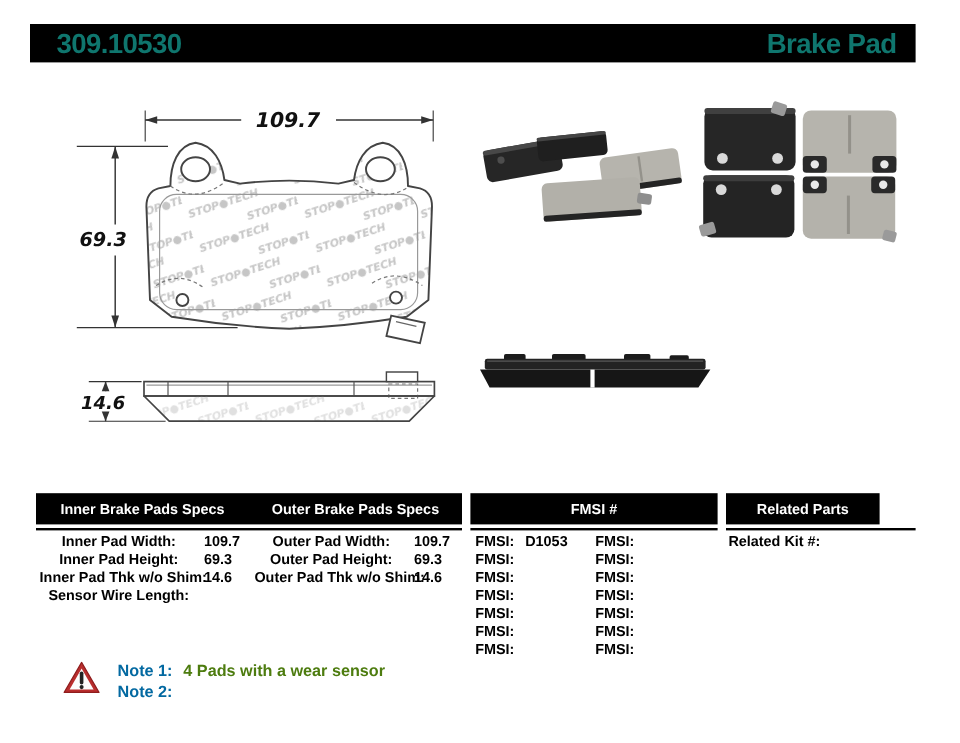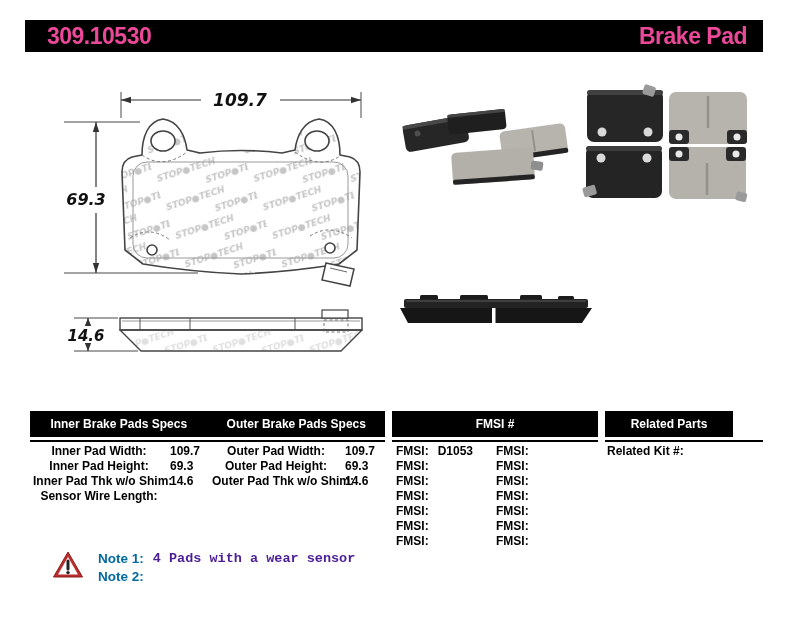--- a/index.html
+++ b/index.html
@@ -1,20 +1,20 @@
 <!DOCTYPE html>
 <html><head>
 <meta charset="utf-8">
 <style>
   html,body{margin:0;padding:0;background:#ffffff;}
   body{font-family:"Liberation Sans", sans-serif; width:800px; height:619px; position:relative; overflow:hidden;}
   .abs{position:absolute;}
 
   
-  .hdr-bar{left:25px; top:20px; width:738px; height:32px; background:#000; color:#ec4899;
+  .hdr-bar{left:25px; top:20px; width:738px; height:32px; background:#000; color:#0f766e;
            display:flex; align-items:center; justify-content:space-between;
            font-weight:bold; font-size:23px; padding:0; box-sizing:border-box;}
   .hdr-left{margin-left:22px; letter-spacing:-0.5px;}
   .hdr-right{margin-right:16px; letter-spacing:-0.5px;}
 
   
   svg.art{left:0; top:0; pointer-events:none;}
   .outline{fill:url(#wmPat); stroke:#444; stroke-width:1.6; stroke-linejoin:round;}
   .thin{stroke:#555; stroke-width:1; fill:none;}
   .inner-line{stroke:#999; stroke-width:1; fill:none;}
@@ -37,21 +37,21 @@
   .slbl.o{width:128px;}
   .sval{margin-left:5px; white-space:nowrap;}
   .flbl{white-space:nowrap;text-align:center;}
   .fval{margin-left:9px; white-space:nowrap;}
 
   
   .notes{left:52px; top:550px; display:flex; align-items:flex-start;}
   .note-lines{margin-left:14px; font-size:13.5px; font-weight:bold; line-height:18px;}
   .note-row{display:flex;}
   .note-label{color:#0369a1;}
-  .note-text{margin-left:9px; color:#4c1d95;font-family:Liberation Mono, monospace;}
+  .note-text{margin-left:9px; color:#4d7c0f;}
 </style>
 </head>
 <body>
 
 <div class="abs hdr-bar">
   <span class="hdr-left">309.10530</span>
   <span class="hdr-right">Brake Pad</span>
 </div>
 
 <svg class="abs art" width="800" height="619" viewBox="0 0 800 619" xmlns="http://www.w3.org/2000/svg">

